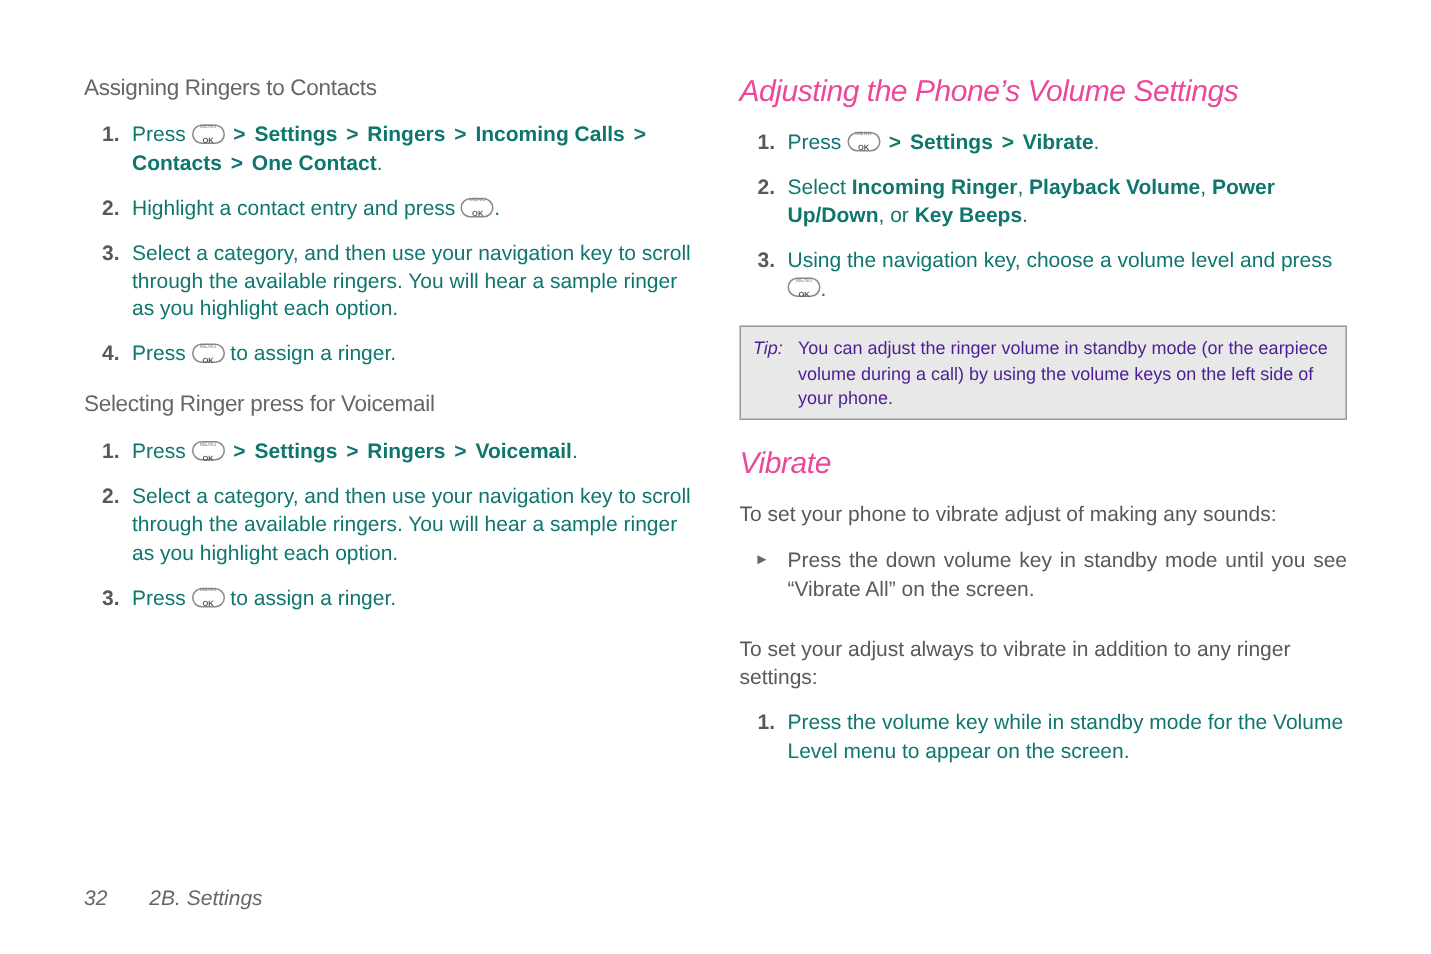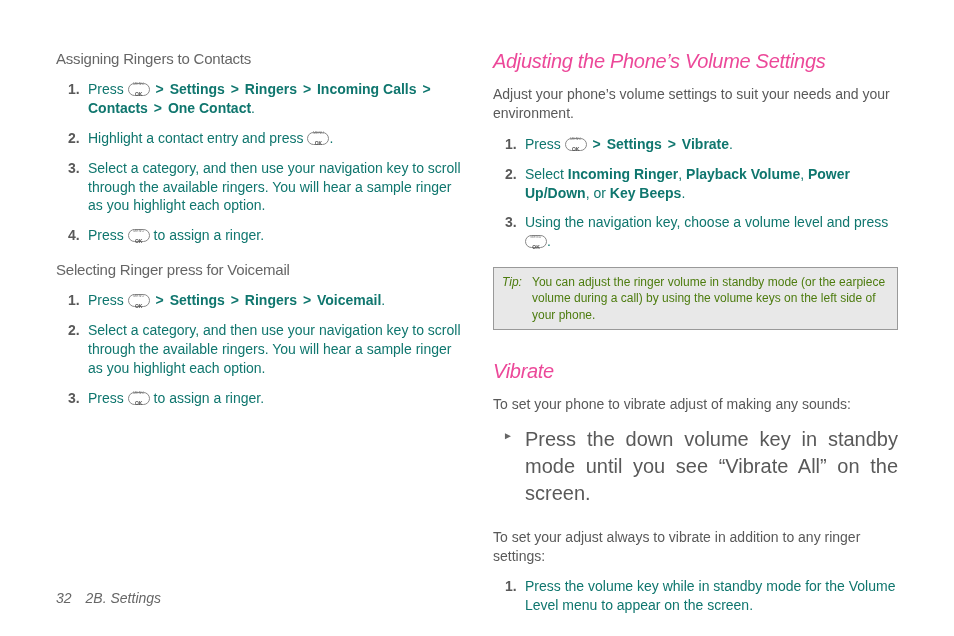--- a/index.html
+++ b/index.html
@@ -53,21 +53,21 @@
     content: counter(item) ".";
     position: absolute;
     left: 12px;
     font-weight: bold;
     color: #595959;
   }
   .bullet-list { list-style:none; margin-bottom:14px;}
   .bullet-list li {
     position: relative;
     padding-left: 32px;
-    font-size: 20px;
+    font-size: 14px;
     line-height: 1.35;
     margin-bottom: 21px;
     color: #595959;
     text-align: justify;
   }
   .bullet-list li::before {
     content: "►";
     position: absolute;
     left: 10px;
     font-size: 10px;
@@ -116,36 +116,36 @@
     font-weight: bold;
     color: #555;
     font-family: Arial, sans-serif;
   }
   .tipbox {
     border: 1px solid #999;
     background: #e8e8e8;
     padding: 6px 8px 6px 8px;
     font-size: 12px;
     line-height: 1.35;
-    color: #4d7c0f;
+    color: #4c1d95;
     font-style: italic;
-    margin: 8px 0 30px 0;
+    margin: 8px 0 18px 0;
     display: flex;
   }
   .tipbox .tip-label { font-style: italic; flex: 0 0 30px; }
   .tipbox .tip-body { font-style: normal; flex: 1; }
   .footer {
     position: absolute;
     left: 56px;
     bottom: 30px;
     font-size: 14px;
     font-style: italic;
     color: #666;
     display: flex;
-    gap: 14px;
+    gap: 28px;
   }
 </style>
 </head>
 <body>
 
 <div class="columns">
   <div class="col">
 
     <div class="h2">Assigning Ringers to Contacts</div>
     <ol>
@@ -184,21 +184,20 @@
       </li>
       <li>Select a category, and then use your navigation key to scroll through the available ringers. You will hear a sample ringer as you highlight each option.</li>
       <li>
         <span>Press </span><span class="ok-btn"></span><span> to assign a ringer.</span>
       </li>
     </ol>
   </div>
 
   <div class="col">
     <div class="h2-italic">Adjusting the Phone’s Volume Settings</div>
-    <p class="body-p">Adjust your phone’s volume settings to suit your needs and your environment.</p>
     <ol>
       <li>
         <span>Press </span><span class="ok-btn"></span>
         <span class="gt">&gt;</span>
         <span class="bold">Settings</span>
         <span class="gt">&gt;</span>
         <span class="bold">Vibrate</span><span>.</span>
       </li>
       <li>
         <span>Select </span><span class="bold">Incoming Ringer</span><span>, </span><span class="bold">Playback Volume</span><span>, </span><span class="bold">Power Up/Down</span><span>, or </span><span class="bold">Key Beeps</span><span>.</span>

